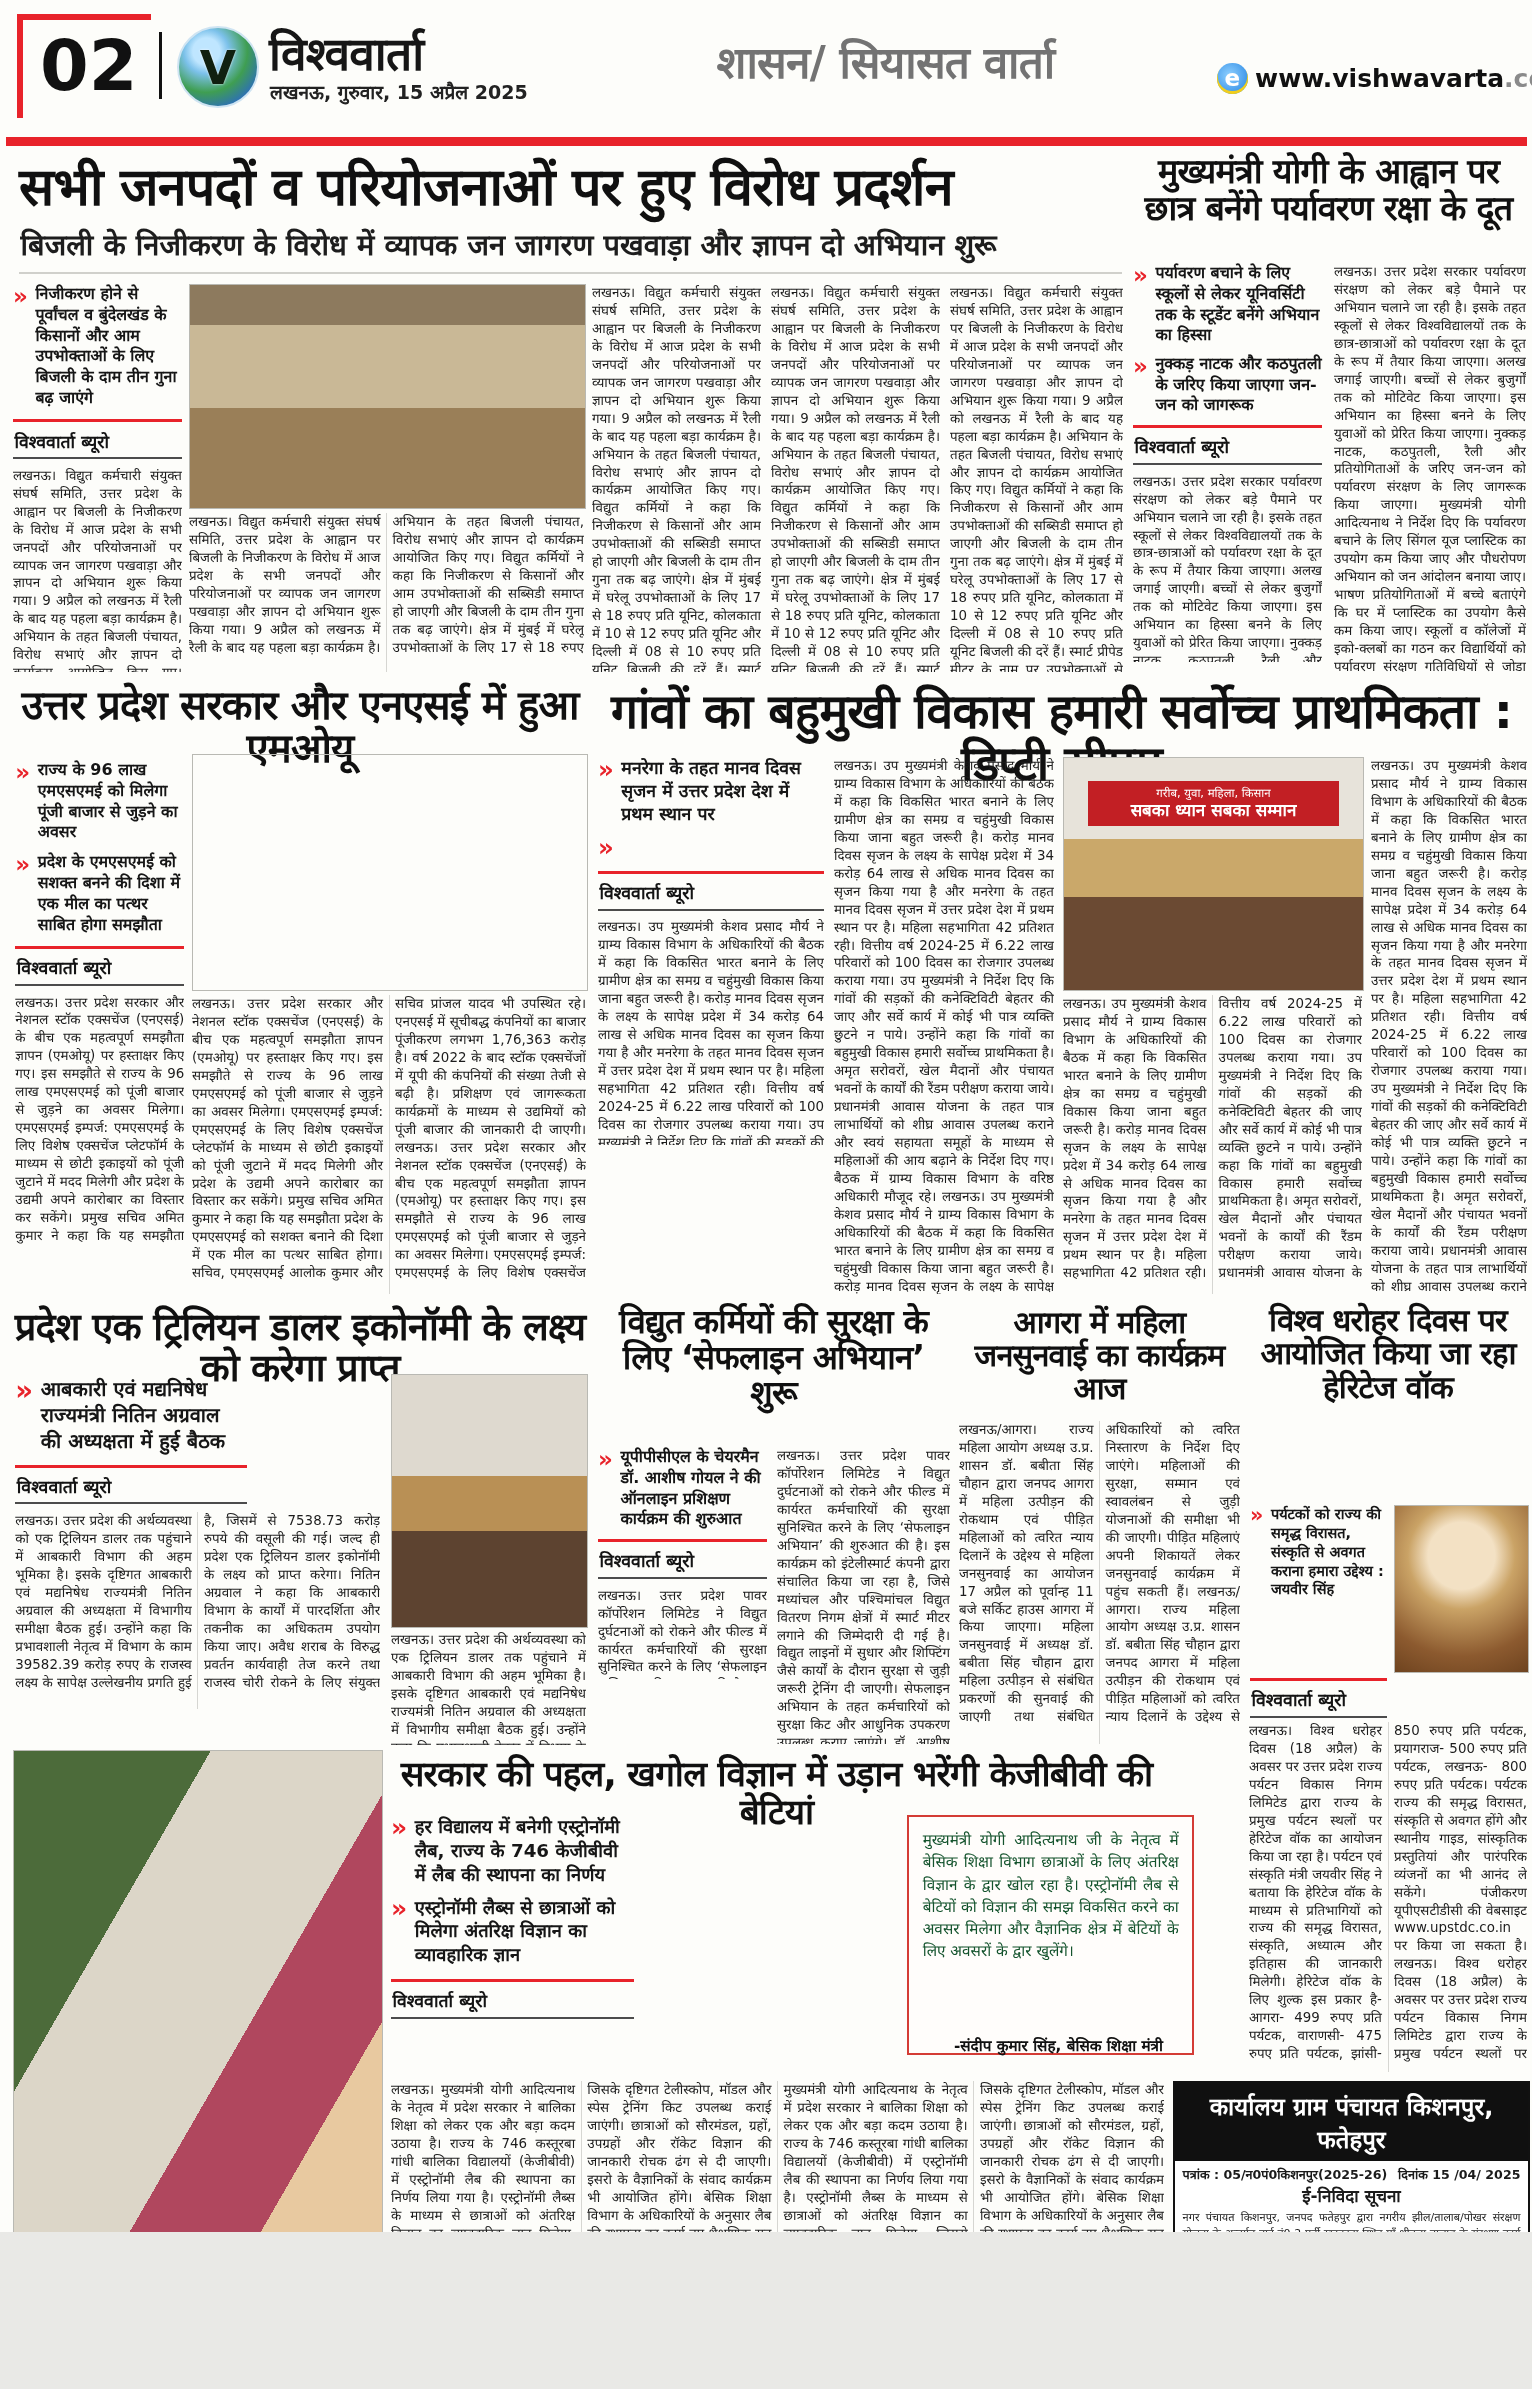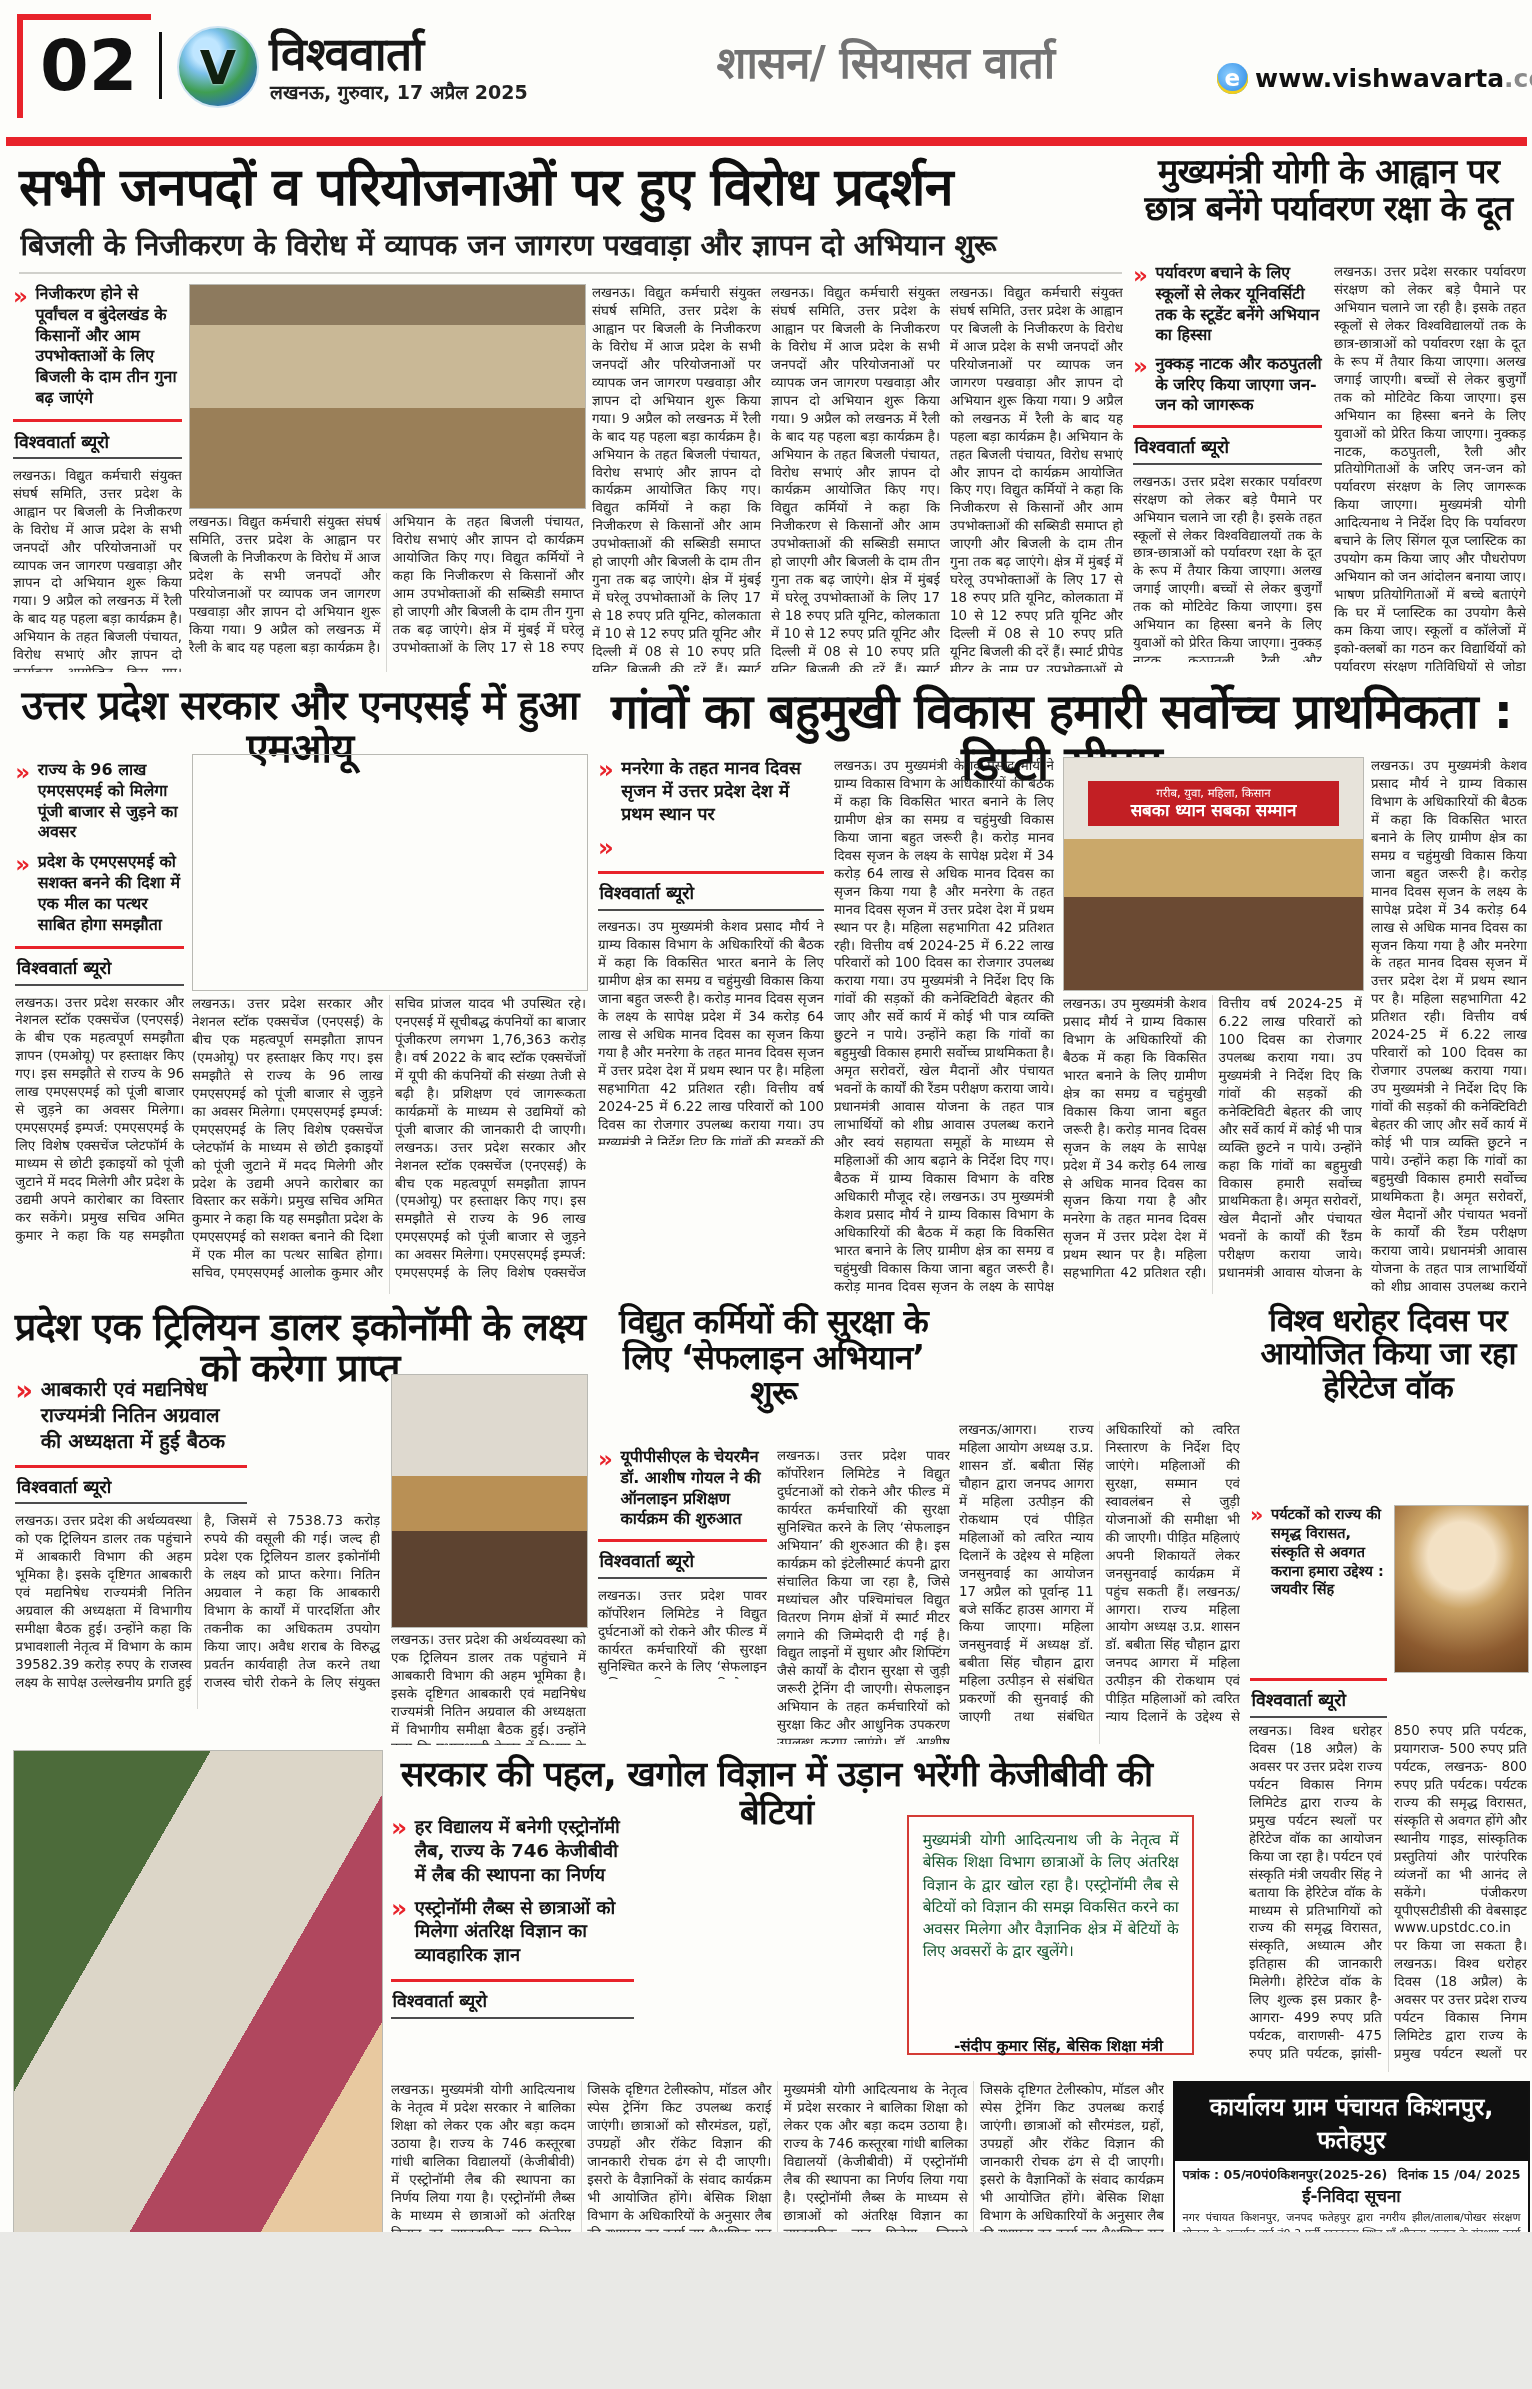--- a/index.html
+++ b/index.html
@@ -75,21 +75,21 @@
 
 <div class="page">
 
   <div class="abs corner" style="left:17px;top:13.7px;width:128px;height:98px;"></div>
   <div class="abs pgnum" style="left:40px;top:30.5px;">02</div>
   <div class="abs vline" style="left:159px;top:32px;width:3.1px;height:67px;"></div>
   <div class="abs logo" style="left:177px;top:26px;width:78px;height:78px;">
       <span>V</span>
     </div>
   <div class="abs masthead" style="left:269px;top:21.4px;">विश्ववार्ता</div>
-  <div class="abs dateline" style="left:270px;top:79px;">लखनऊ,   गुरुवार, 17 अप्रैल 2025</div>
+  <div class="abs dateline" style="left:270px;top:79px;">लखनऊ,   गुरुवार, 15 अप्रैल 2025</div>
   <div class="abs section-title" style="left:580px;top:30.5px;width:611px;">शासन/ सियासत वार्ता</div>
   <div class="abs site" style="left:1217px;top:63px;">
     <span class="ie">e</span>
     <span><span>www.vishwavarta</span><span class="gray">.com</span></span>
   </div>
   <div class="abs red-rule" style="left:6.1px;top:137px;width:1521px;height:9.2px;"></div>
 
   <div class="abs subhead" style="left:20.6px;top:229px;width:1023px;font-size:29px;">बिजली के निजीकरण के विरोध में व्यापक जन जागरण पखवाड़ा और ज्ञापन दो अभियान शुरू</div>
   <div class="abs hl" style="left:19px;top:159px;width:1107px;font-size:52px;">सभी जनपदों व परियोजनाओं पर हुए विरोध प्रदर्शन</div>
   <div class="abs hair" style="left:19px;top:272px;width:1103px;height:1.5px;"></div>
@@ -178,20 +178,21 @@
   <div class="abs" style="left:598px;top:1447px;width:169px;height:297px;">
     <div class="bullet" style="font-size:16px;">
       <span class="chev" style="font-size:23px;">»</span>
       <span>यूपीपीसीएल के चेयरमैन डॉ. आशीष गोयल ने की ऑनलाइन प्रशिक्षण कार्यक्रम की शुरुआत</span>
     </div>
     <div class="byline" style="margin-top:9.2px;">विश्ववार्ता ब्यूरो</div>
     <div class="body-txt" style="height:92px;margin-top:7.6px;">लखनऊ। उत्तर प्रदेश पावर कॉर्पोरेशन लिमिटेड ने विद्युत दुर्घटनाओं को रोकने और फील्ड में कार्यरत कर्मचारियों की सुरक्षा सुनिश्चित करने के लिए ‘सेफलाइन अभियान’ की शुरुआत की है।  इस कार्यक्रम को इंटेलीस्मार्ट कंपनी द्वारा संचालित किया जा रहा है, जिसे मध्यांचल और पश्चिमांचल विद्युत वितरण निगम क्षेत्रों में स्मार्ट मीटर लगाने की जिम्मेदारी दी गई है।  विद्युत लाइनों में सुधार और शिफ्टिंग जैसे कार्यों के दौरान सुरक्षा से जुड़ी जरूरी ट्रेनिंग दी जाएगी। सेफलाइन अभियान के तहत कर्मचारियों को सुरक्षा किट और आधुनिक उपकरण उपलब्ध कराए जाएंगे।  डॉ. आशीष गोयल ने कहा कि हर कर्मी की सुरक्षा सर्वोच्च प्राथमिकता है और लापरवाही किसी भी स्तर पर बर्दाश्त नहीं की जाएगी।</div>
   </div>
   <div class="abs body-txt" style="left:777px;top:1447px;width:173px;height:297px;">लखनऊ। उत्तर प्रदेश पावर कॉर्पोरेशन लिमिटेड ने विद्युत दुर्घटनाओं को रोकने और फील्ड में कार्यरत कर्मचारियों की सुरक्षा सुनिश्चित करने के लिए ‘सेफलाइन अभियान’ की शुरुआत की है।  इस कार्यक्रम को इंटेलीस्मार्ट कंपनी द्वारा संचालित किया जा रहा है, जिसे मध्यांचल और पश्चिमांचल विद्युत वितरण निगम क्षेत्रों में स्मार्ट मीटर लगाने की जिम्मेदारी दी गई है।  विद्युत लाइनों में सुधार और शिफ्टिंग जैसे कार्यों के दौरान सुरक्षा से जुड़ी जरूरी ट्रेनिंग दी जाएगी। सेफलाइन अभियान के तहत कर्मचारियों को सुरक्षा किट और आधुनिक उपकरण उपलब्ध कराए जाएंगे।  डॉ. आशीष गोयल ने कहा कि हर कर्मी की सुरक्षा सर्वोच्च प्राथमिकता है और लापरवाही किसी भी स्तर पर बर्दाश्त नहीं की जाएगी।</div>
 
+  <div class="abs hl hl-c" style="left:959px;top:1307px;width:281px;font-size:30.5px;">आगरा में महिला जनसुनवाई का कार्यक्रम आज</div>
   <div class="abs body-txt cols2" style="left:959px;top:1421px;width:281px;height:323px;">लखनऊ/आगरा। राज्य महिला आयोग अध्यक्ष उ.प्र. शासन डॉ. बबीता सिंह चौहान द्वारा जनपद आगरा में महिला उत्पीड़न की रोकथाम एवं पीड़ित महिलाओं को त्वरित न्याय दिलानें के उद्देश्य से महिला जनसुनवाई का आयोजन 17 अप्रैल को पूर्वान्ह 11 बजे सर्किट हाउस आगरा में किया जाएगा।  महिला जनसुनवाई में अध्यक्ष डॉ. बबीता सिंह चौहान द्वारा महिला उत्पीड़न से संबंधित प्रकरणों की सुनवाई की जाएगी तथा संबंधित अधिकारियों को त्वरित निस्तारण के निर्देश दिए जाएंगे।  महिलाओं की सुरक्षा, सम्मान एवं स्वावलंबन से जुड़ी योजनाओं की समीक्षा भी की जाएगी। पीड़ित महिलाएं अपनी शिकायतें लेकर जनसुनवाई कार्यक्रम में पहुंच सकती हैं।  लखनऊ/आगरा। राज्य महिला आयोग अध्यक्ष उ.प्र. शासन डॉ. बबीता सिंह चौहान द्वारा जनपद आगरा में महिला उत्पीड़न की रोकथाम एवं पीड़ित महिलाओं को त्वरित न्याय दिलानें के उद्देश्य से महिला जनसुनवाई का आयोजन 17 अप्रैल को पूर्वान्ह 11 बजे सर्किट हाउस आगरा में किया जाएगा।  महिला जनसुनवाई में अध्यक्ष डॉ. बबीता सिंह चौहान द्वारा महिला उत्पीड़न से संबंधित प्रकरणों की सुनवाई की जाएगी तथा संबंधित अधिकारियों को त्वरित निस्तारण के निर्देश दिए जाएंगे।  महिलाओं की सुरक्षा, सम्मान एवं स्वावलंबन से जुड़ी योजनाओं की समीक्षा भी की जाएगी। पीड़ित महिलाएं अपनी शिकायतें लेकर जनसुनवाई कार्यक्रम में पहुंच सकती हैं।</div>
 
   <div class="abs hl hl-c" style="left:1249px;top:1304px;width:278px;font-size:31px;">विश्व धरोहर दिवस पर आयोजित किया जा रहा हेरिटेज वॉक</div>
   <div class="abs" style="left:1250px;top:1505px;width:136px;height:164px;">
     <div class="bullet" style="font-size:14.5px;">
       <span class="chev" style="font-size:20.6px;">»</span>
       <span>पर्यटकों को राज्य की समृद्ध विरासत, संस्कृति से अवगत कराना हमारा उद्देश्य : जयवीर सिंह</span>
     </div>
   </div>
   <div class="abs photo ph-portrait" style="left:1394px;top:1505px;width:133px;height:166px;"></div>

